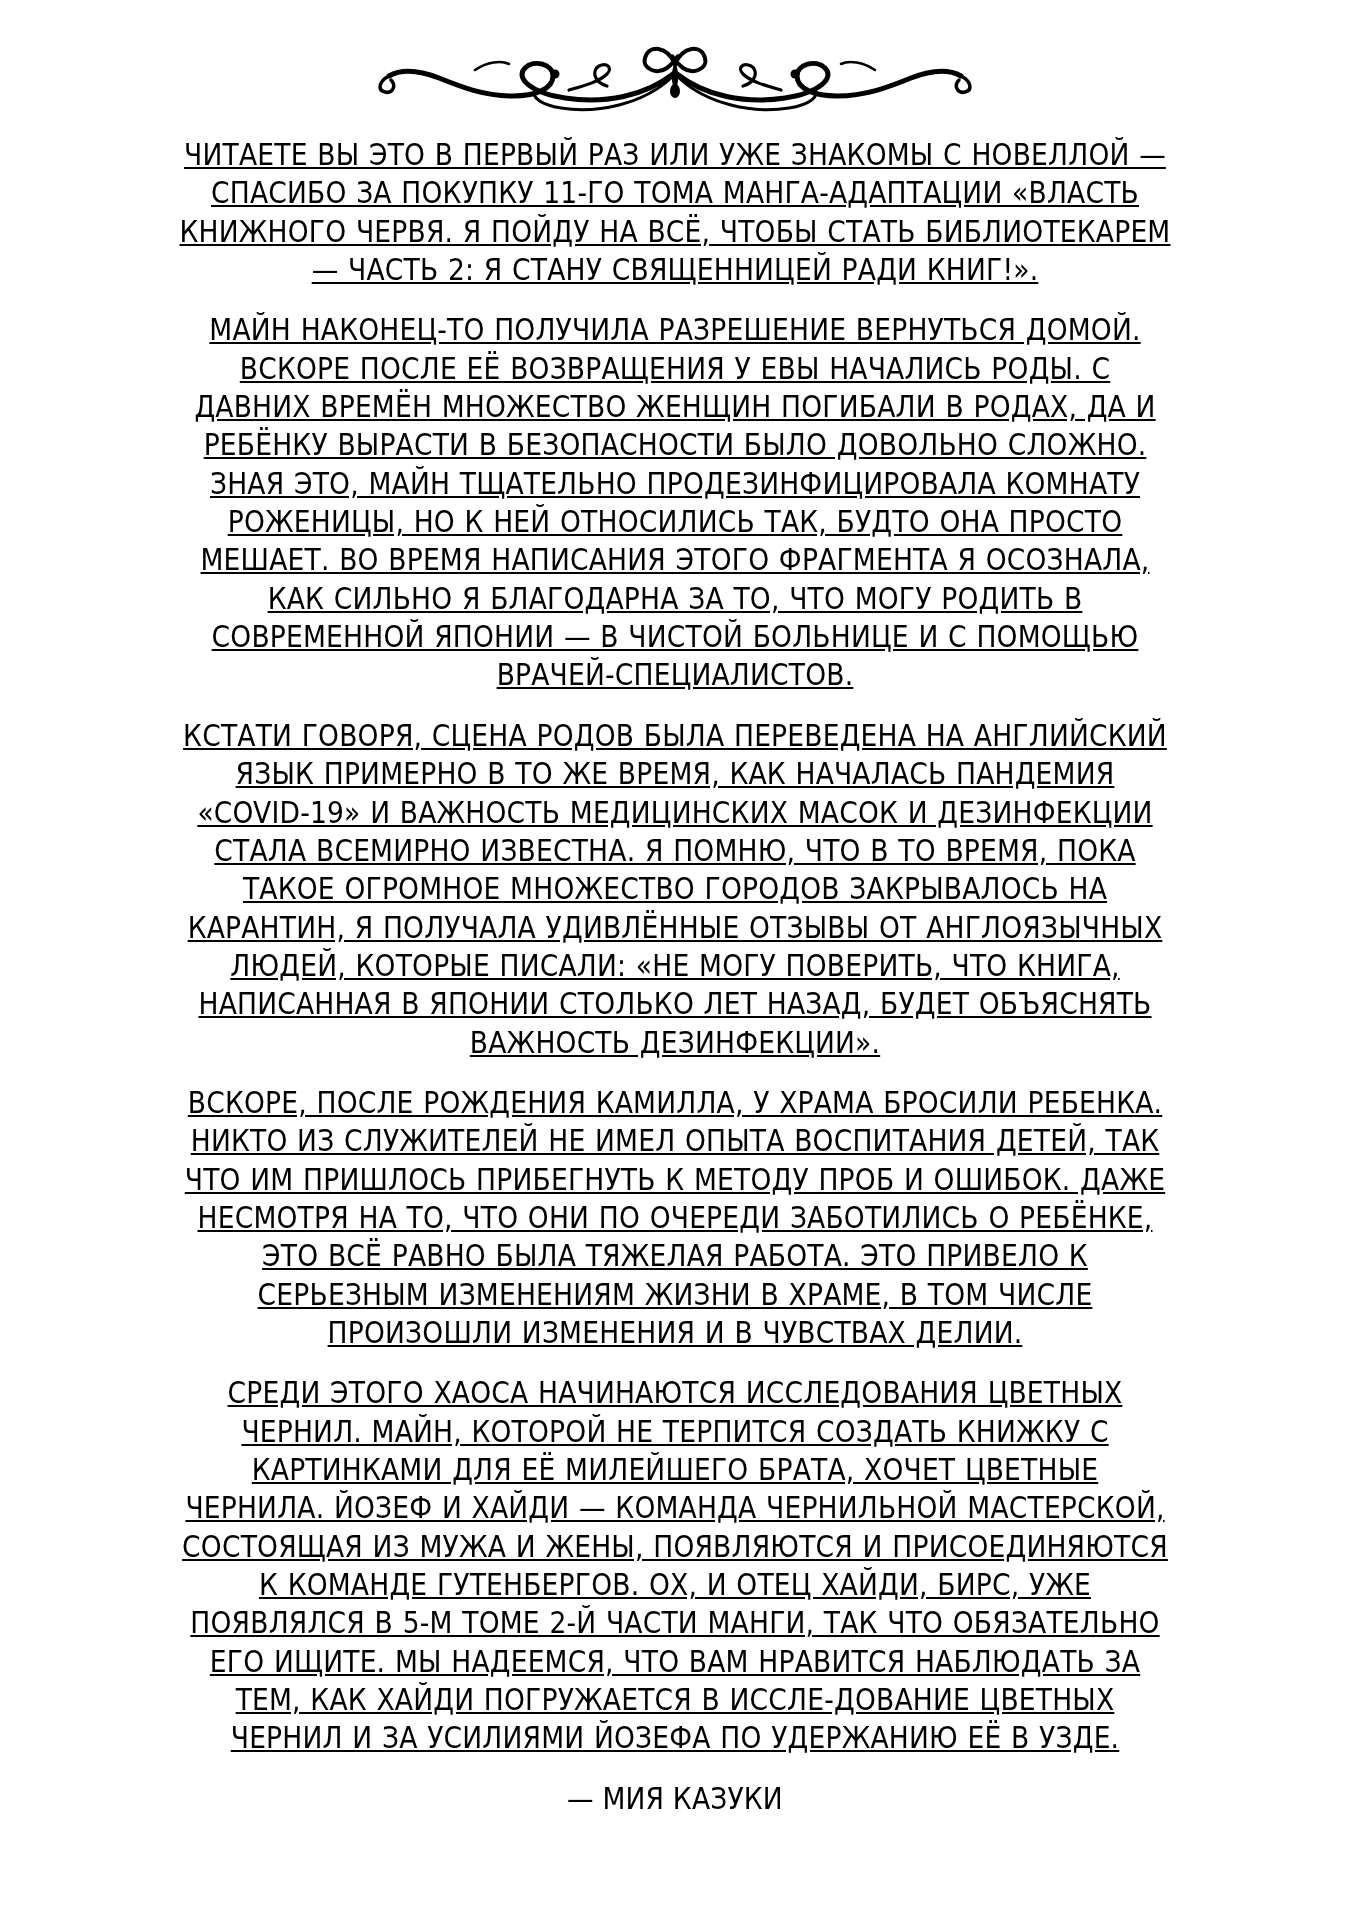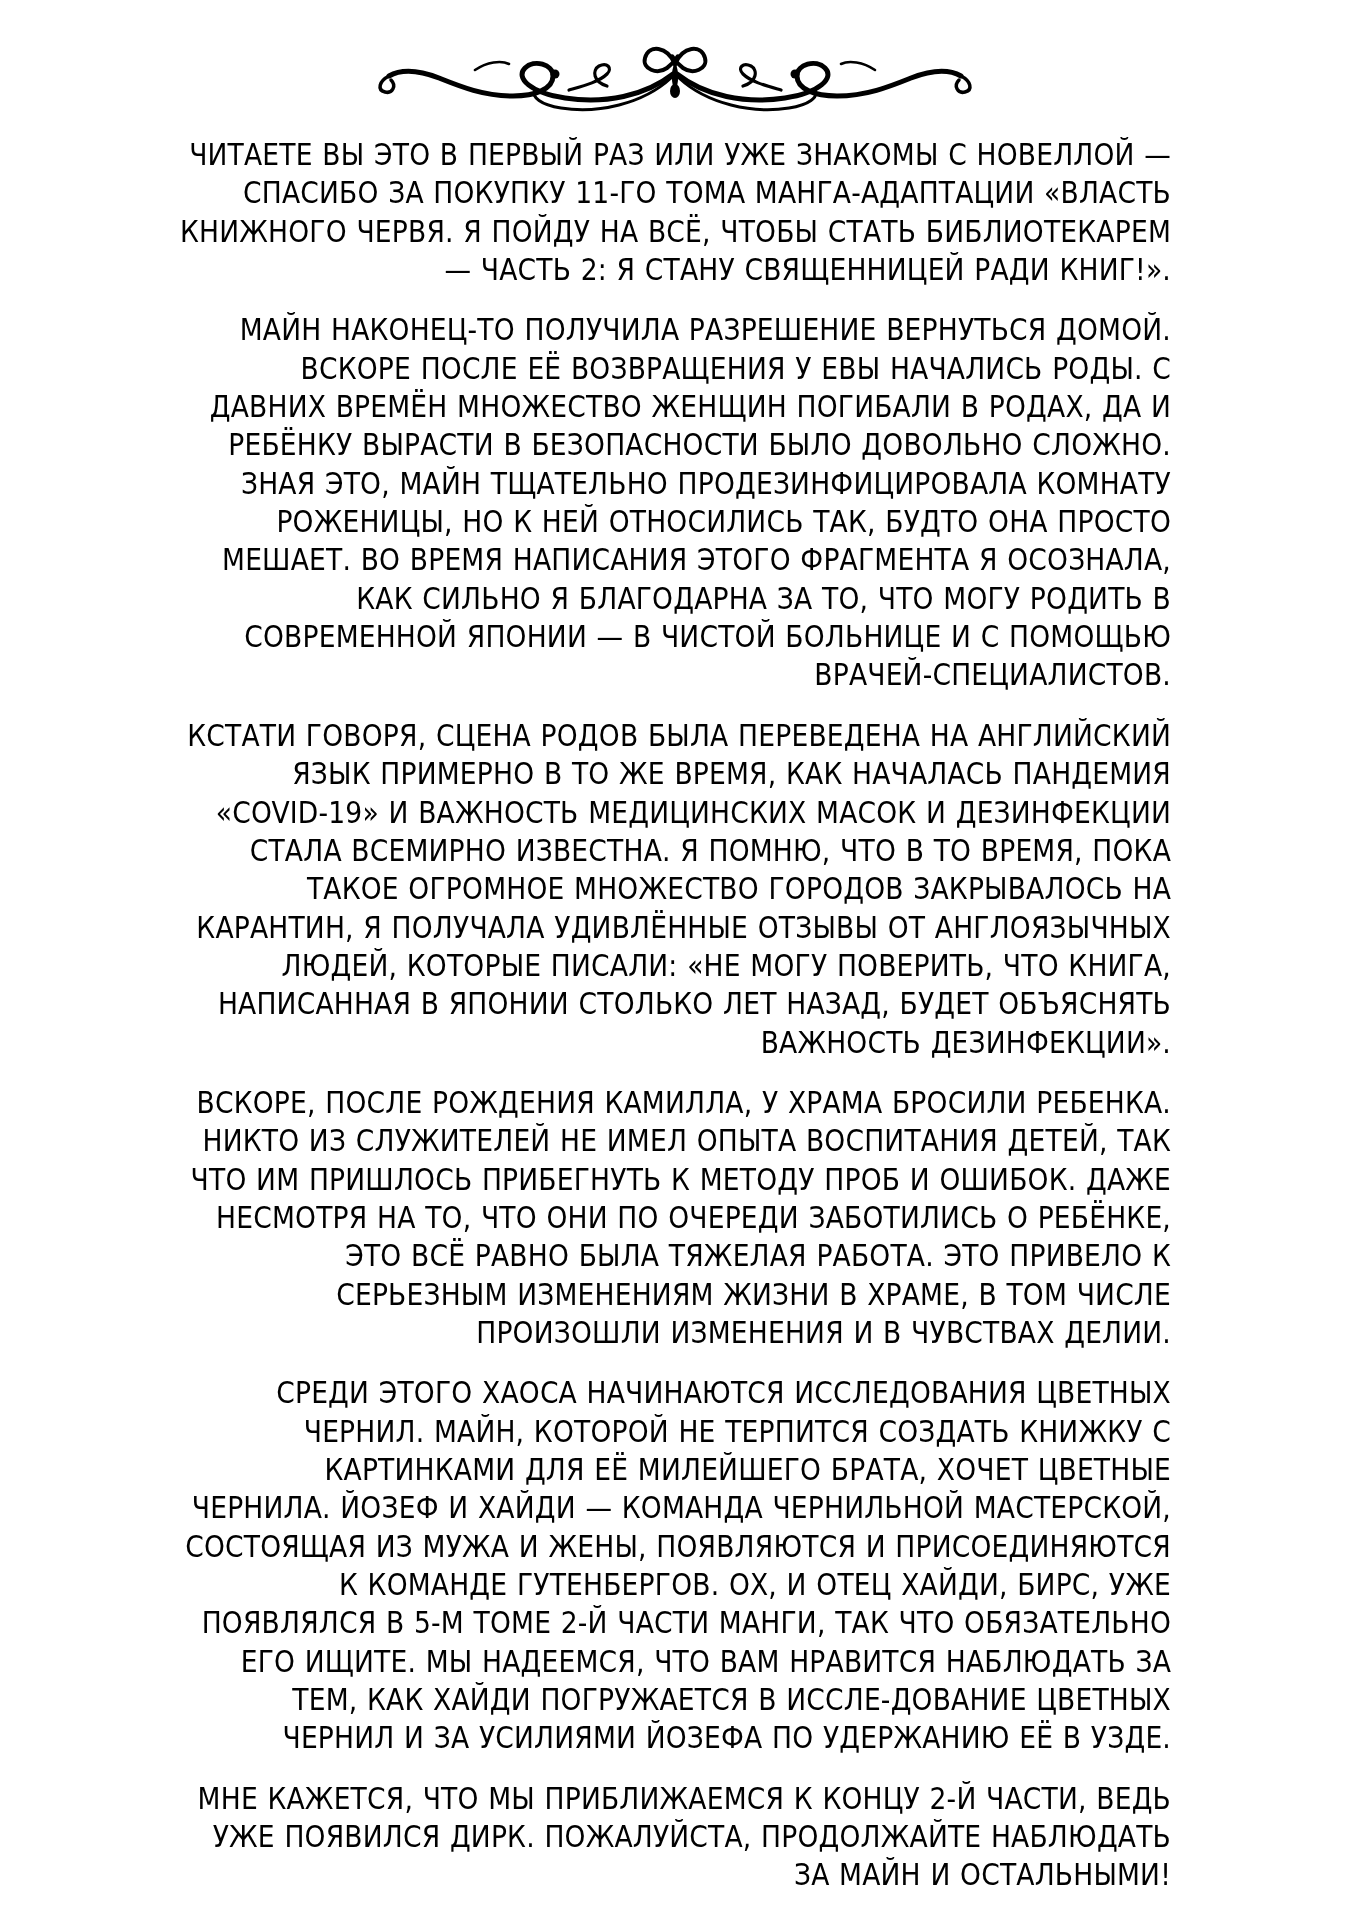--- a/index.html
+++ b/index.html
@@ -43,28 +43,29 @@
 
   
   .body-text {
     width: 1040px;
     padding: 0 24px;
     box-sizing: border-box;
     flex: none;
   }
   p.para {
     margin: 0 0 22px 0;
-    text-align: right;
+    text-align: center;
     text-transform: uppercase;
     font-size: 29.5px;
     line-height: 1.30;
     letter-spacing: 0.2px;
     font-stretch: condensed;
     word-spacing: 1px;
     font-weight: 400;
+    text-decoration: underline;
   }
   p.para:last-child {
     margin-bottom: 0;
   }
   p.signature {
     margin: 6px 0 0 0;
     text-align: center;
     text-transform: uppercase;
     font-size: 29.5px;
     line-height: 1.30;
@@ -110,19 +111,18 @@
       </g>
     </svg>
   </div>
 
   <div class="body-text">
     <p class="para">Читаете вы это в первый раз или уже знакомы с новеллой — спасибо за покупку 11-го тома манга-адаптации «Власть книжного червя. Я пойду на всё, чтобы стать библиотекарем — Часть 2: Я стану священницей ради книг!».</p>
     <p class="para">Майн наконец-то получила разрешение вернуться домой. Вскоре после её возвращения у Евы начались роды. С давних времён множество женщин погибали в родах, да и ребёнку вырасти в безопасности было довольно сложно. Зная это, Майн тщательно продезинфицировала комнату роженицы, но к ней относились так, будто она просто мешает. Во время написания этого фрагмента я осознала, как сильно я благодарна за то, что могу родить в современной Японии — в чистой больнице и с помощью врачей-специалистов.</p>
     <p class="para">Кстати говоря, сцена родов была переведена на английский язык примерно в то же время, как началась пандемия «COVID-19» и важность медицинских масок и дезинфекции стала всемирно известна. Я помню, что в то время, пока такое огромное множество городов закрывалось на карантин, я получала удивлённые отзывы от англоязычных людей, которые писали: «Не могу поверить, что книга, написанная в Японии столько лет назад, будет объяснять важность дезинфекции».</p>
     <p class="para">Вскоре, после рождения Камилла, у храма бросили ребенка. Никто из служителей не имел опыта воспитания детей, так что им пришлось прибегнуть к методу проб и ошибок. Даже несмотря на то, что они по очереди заботились о ребёнке, это всё равно была тяжелая работа. Это привело к серьезным изменениям жизни в храме, в том числе произошли изменения и в чувствах Делии.</p>
     <p class="para">Среди этого хаоса начинаются исследования цветных чернил. Майн, которой не терпится создать книжку с картинками для её милейшего брата, хочет цветные чернила. Йозеф и Хайди — команда чернильной мастерской, состоящая из мужа и жены, появляются и присоединяются к команде Гутенбергов. Ох, и отец Хайди, Бирс, уже появлялся в 5-м томе 2-й части манги, так что обязательно его ищите. Мы надеемся, что вам нравится наблюдать за тем, как Хайди погружается в иссле-дование цветных чернил и за усилиями Йозефа по удержанию её в узде.</p>
-    <p class="para">Мне кажется, что мы приближаемся к концу 2-й части, ведь уже появился Дирк. Пожалуйста, продолжайте наблюдать за Майн и остальными!</p>
     <p class="signature">— Мия Казуки</p>
   </div>
 
   <div class="spacer-bottom"></div>
 
 </div>
 
 </body></html>

